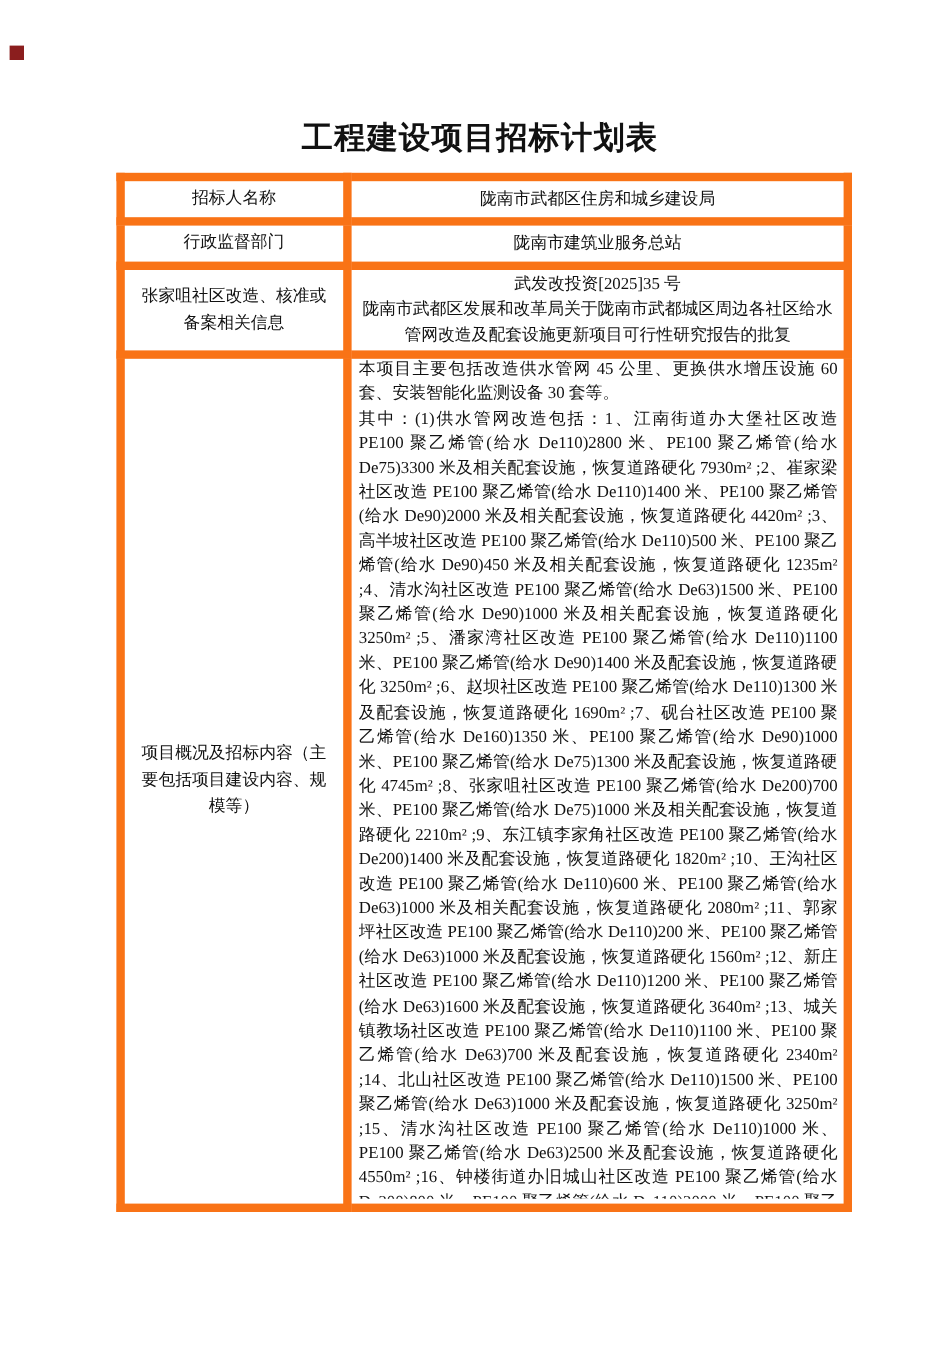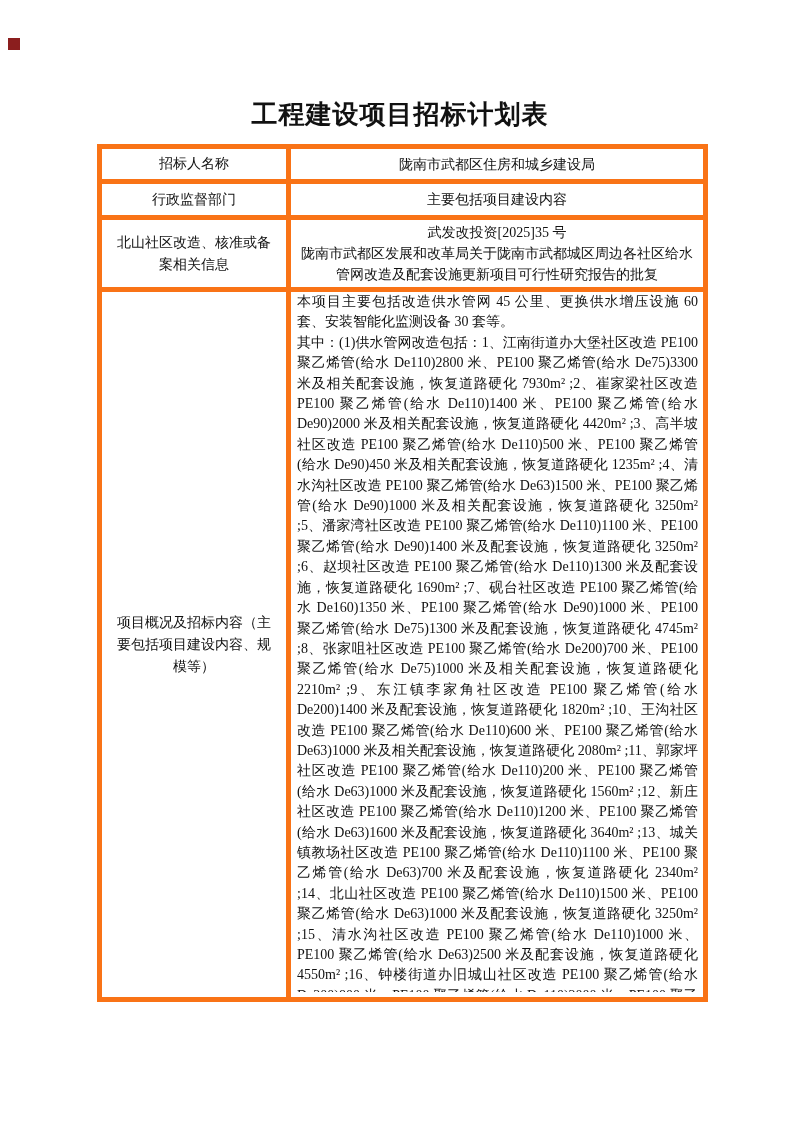--- a/index.html
+++ b/index.html
@@ -39,21 +39,21 @@
     text-align: center;
     color: #111111;
     white-space: nowrap;
   }
   table.plan-table {
     width: 606px;
     border-collapse: collapse;
     table-layout: fixed;
   }
   .plan-table td {
-    border: 5px solid #f97316;
+    border: 7px solid #f97316;
     font-size: 14px;
     color: #111111;
     padding: 2px 6px;
     box-sizing: border-box;
   }
   col.c1 { width: 189px; }
   col.c2 { width: 417px; }
   tr.r1 { height: 33px; }
   tr.r2 { height: 42px; }
   tr.r3 { height: 36px; }
@@ -103,25 +103,25 @@
       </colgroup>
       <tbody>
         <tr class="r1">
           <td class="label-cell">招标人名称</td>
           <td class="value-center">陇南市武都区住房和城乡建设局</td>
         </tr>
 
 
         <tr class="r3">
           <td class="label-cell">行政监督部门</td>
-          <td class="value-center">主要包括项目建设内容</td>
+          <td class="value-center">陇南市建筑业服务总站</td>
         </tr>
 
         <tr class="r4">
-          <td class="label-cell">北山社区改造、核准或备案相关信息</td>
+          <td class="label-cell">张家咀社区改造、核准或备案相关信息</td>
           <td class="value-center">
             <div>武发改投资[2025]35 号</div>
             <div>陇南市武都区发展和改革局关于陇南市武都城区周边各社区给水管网改造及配套设施更新项目可行性研究报告的批复</div>
           </td>
         </tr>
 
         <tr class="r5">
           <td class="label-cell">项目概况及招标内容（主要包括项目建设内容、规模等）</td>
           <td class="value-para">
             <div class="para-clip">

